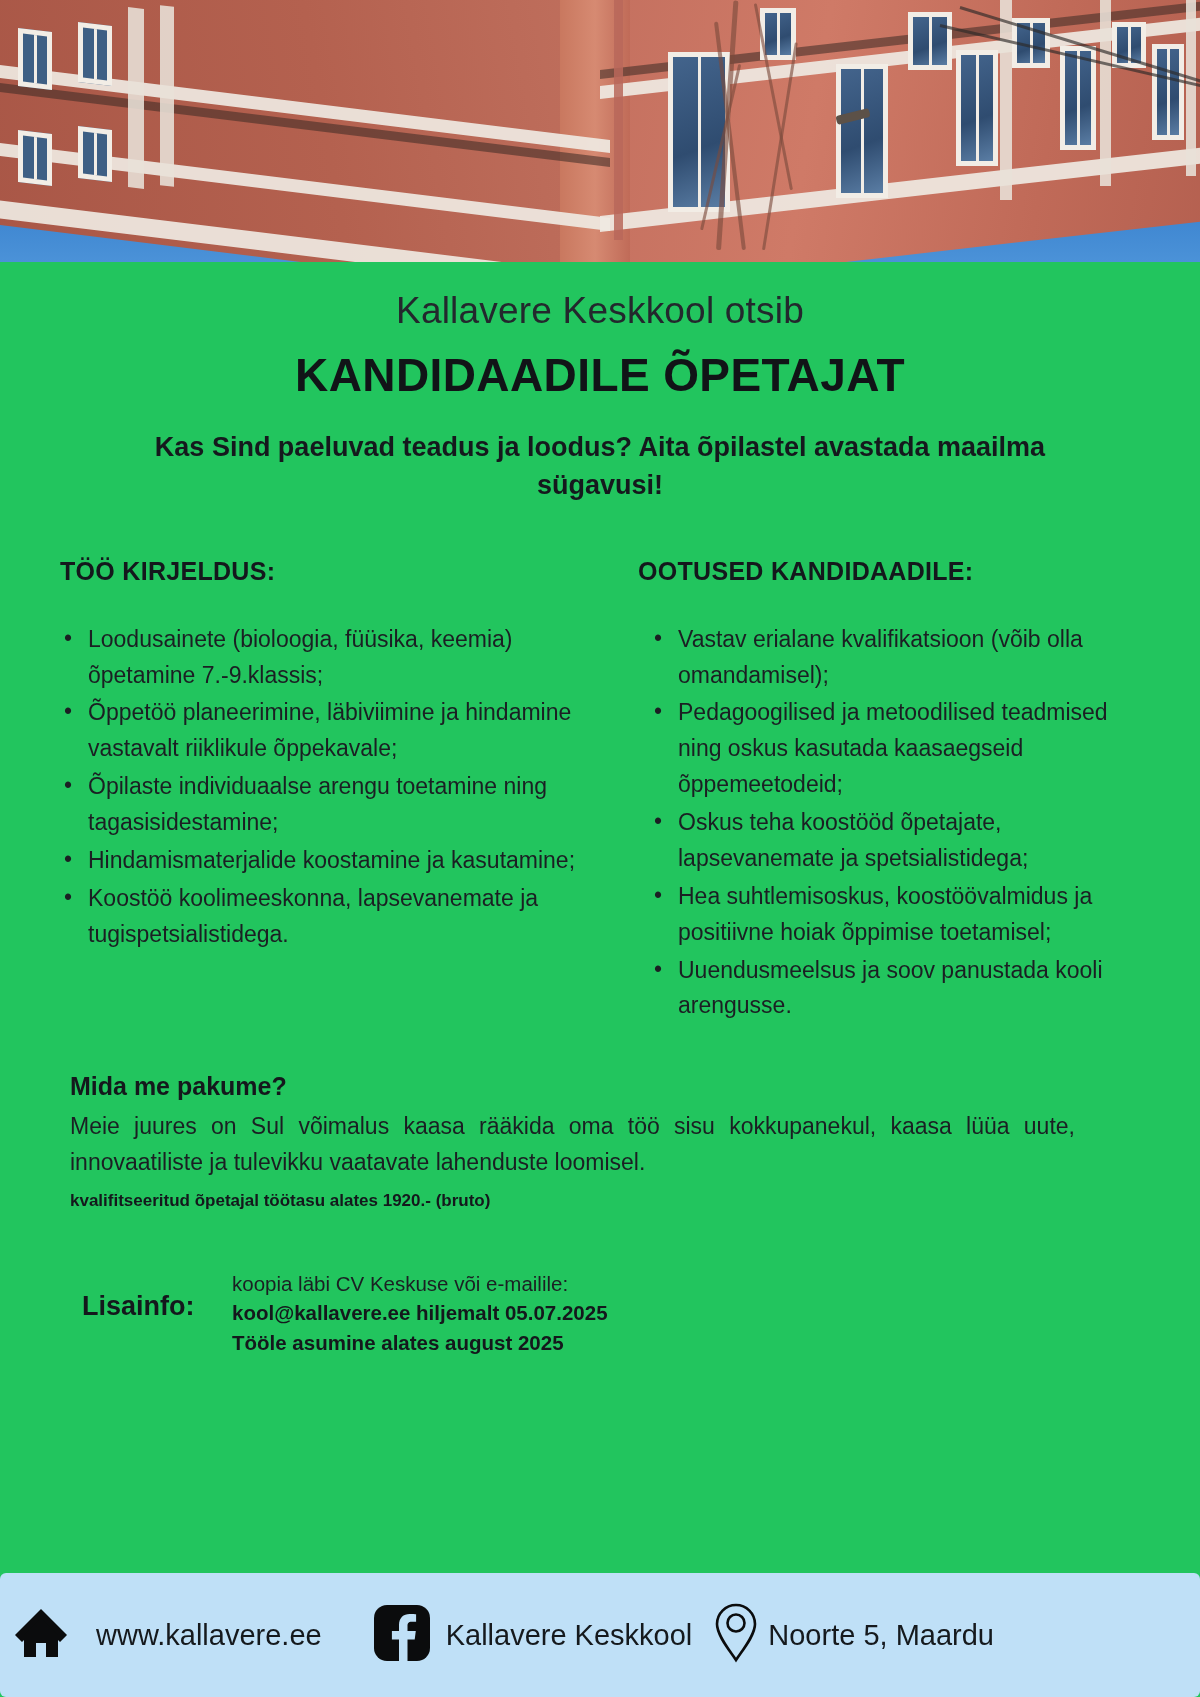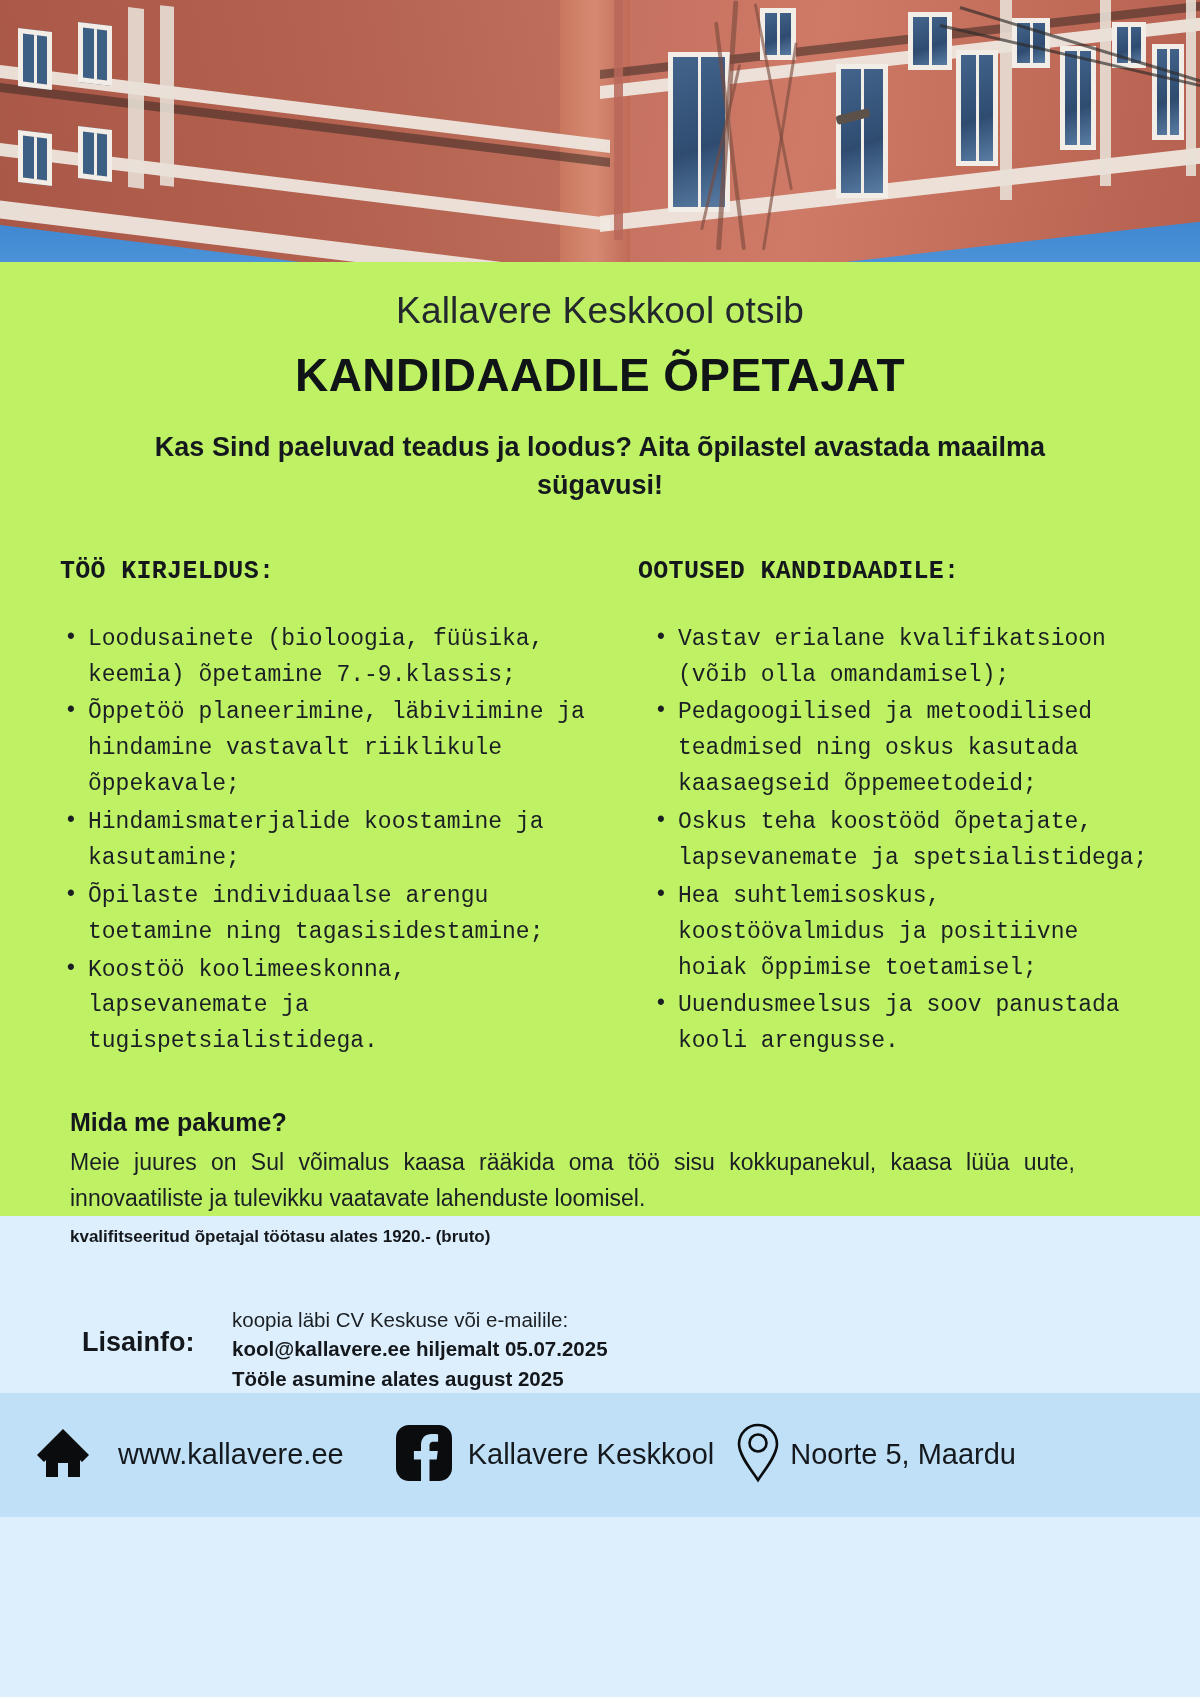--- a/index.html
+++ b/index.html
@@ -10,22 +10,22 @@
     width: 1200px;
     height: 1697px;
     font-family: "Liberation Sans", sans-serif;
     background: #ddeffc;
     overflow: hidden;
   }
 
   .poster {
     position: relative;
     width: 1200px;
-    height: 1216px;
-    background: #bef264;
+    height: 1697px;
+    background: #22c55e;
     display: flex;
     flex-direction: column;
   }
 
   
   .hero {
     position: relative;
     width: 1200px;
     height: 262px;
     overflow: hidden;
@@ -159,21 +159,20 @@
     max-width: 940px;
     line-height: 1.42;
   }
 
   
   .cols {
     display: flex;
     margin-top: 52px;
     padding: 0 44px;
     flex: 0 0 auto;
-    font-family: Liberation Mono, monospace;
   }
   .col {
     width: 50%;
     box-sizing: border-box;
   }
   .col.left  { padding-right: 12px; }
   .col.right { padding-left: 34px; }
 
   .col-head {
     font-size: 25px;
@@ -262,23 +261,24 @@
     font-weight: 700;
     color: #14181c;
   }
 
   
   .footer {
     margin-top: auto;
     height: 124px;
     background: #bfe0f7;
     display: flex;
-    padding-left: 34px;
+    padding-left: 12px;
     box-sizing: border-box;
     flex: 0 0 auto;
+    border-radius: 6px;
   }
   .f-item {
     display: flex;
     align-items: center;
   }
   .f-text {
     font-size: 29px;
     color: #15191d;
   }
   .ic-home  { margin-right: 26px; }
@@ -346,22 +346,22 @@
     <div class="tagline">Kas Sind paeluvad teadus ja loodus? Aita õpilastel avastada maailma sügavusi!</div>
   </div>
 
   <div class="cols">
 
     <div class="col left">
       <div class="col-head">TÖÖ KIRJELDUS:</div>
       <ul class="items">
         <li>Loodusainete (bioloogia, füüsika, keemia) õpetamine 7.-9.klassis;</li>
         <li>Õppetöö planeerimine, läbiviimine ja hindamine vastavalt riiklikule õppekavale;</li>
+        <li>Õpilaste individuaalse arengu toetamine ning tagasisidestamine;</li>
         <li>Hindamismaterjalide koostamine ja kasutamine;</li>
-        <li>Õpilaste individuaalse arengu toetamine ning tagasisidestamine;</li>
         <li>Koostöö koolimeeskonna, lapsevanemate ja tugispetsialistidega.</li>
       </ul>
     </div>
 
     <div class="col right">
       <div class="col-head">OOTUSED KANDIDAADILE:</div>
       <ul class="items">
         <li>Vastav erialane kvalifikatsioon (võib olla omandamisel);</li>
         <li>Pedagoogilised ja metoodilised teadmised ning oskus kasutada kaasaegseid õppemeetodeid;</li>
         <li>Oskus teha koostööd õpetajate, lapsevanemate ja spetsialistidega;</li>

